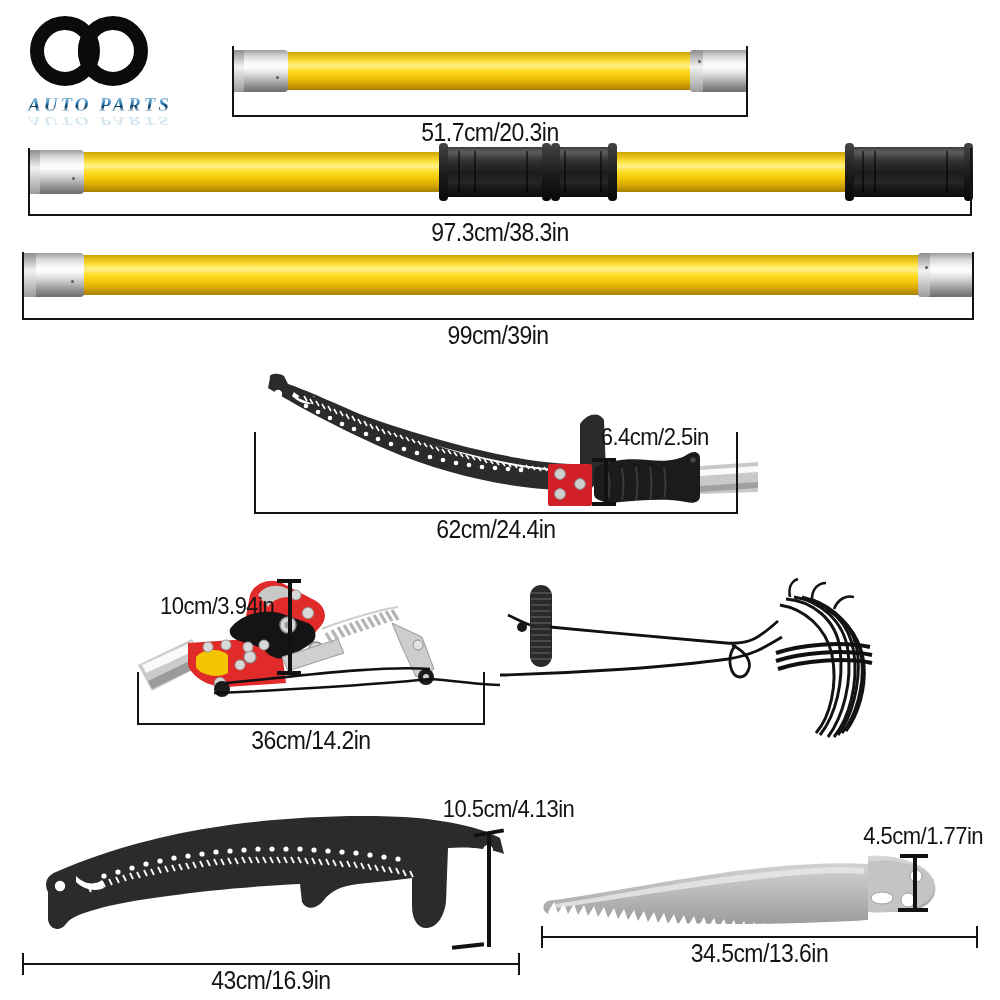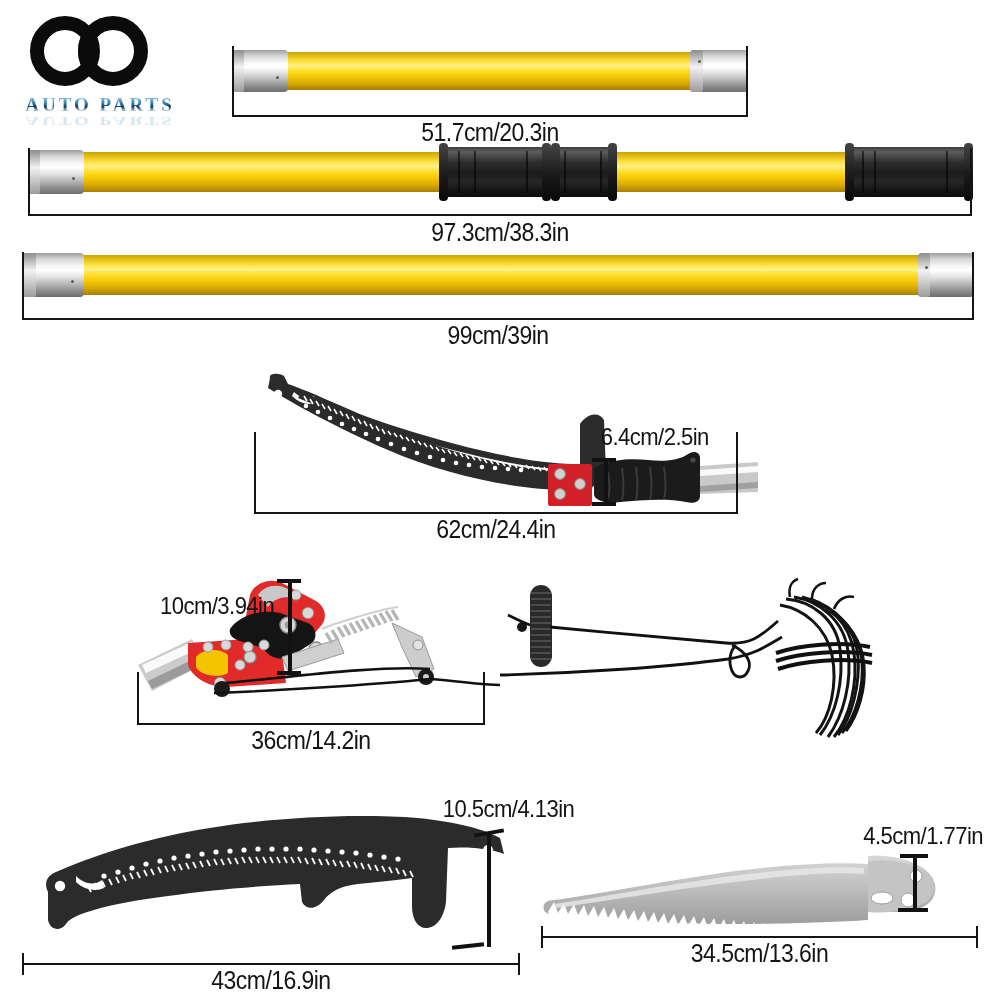--- a/index.html
+++ b/index.html
@@ -24,21 +24,21 @@
     transform-origin:center;
   }
 
   
   .dline-h{position:absolute;height:0;border-top:2.2px solid #141414;}
   .dcap{position:absolute;width:0;border-left:2.2px solid #141414;}
   .dline-v{position:absolute;width:0;border-left:4px solid #111;}
   .dcap-h{position:absolute;height:0;border-top:4px solid #111;}
 
   
-  .logo-wrap{left:10px;top:14px;width:180px;height:118px;}
+  .logo-wrap{left:10px;top:14px;width:180px;height:118px;font-style:italic;}
   .logo-rings{position:absolute;left:20px;top:2px;width:140px;height:78px;}
   .ring{position:absolute;border-radius:50%;}
   .ring-a{left:0;top:0;width:70px;height:70px;border:14px solid #0b0b0b;box-sizing:border-box;}
   .ring-b{left:48px;top:0;width:70px;height:70px;border:14px solid #0b0b0b;box-sizing:border-box;}
   .ring-knot{position:absolute;left:48px;top:0;width:22px;height:70px;overflow:hidden;}
   .ring-knot i{position:absolute;left:0;top:0;width:70px;height:70px;border-radius:50%;
     border:14px solid #0b0b0b;box-sizing:border-box;}
   .logo-text{
     position:absolute;left:8px;top:80px;width:164px;
     text-align:center;

